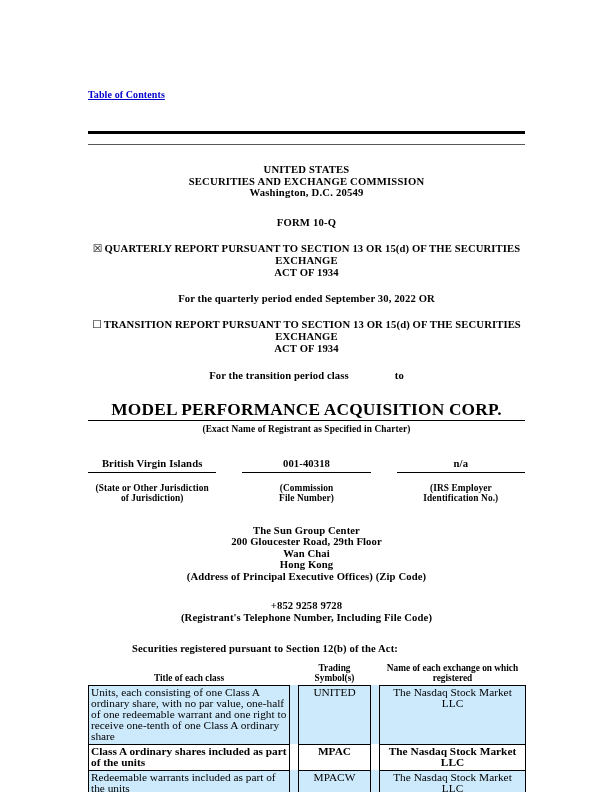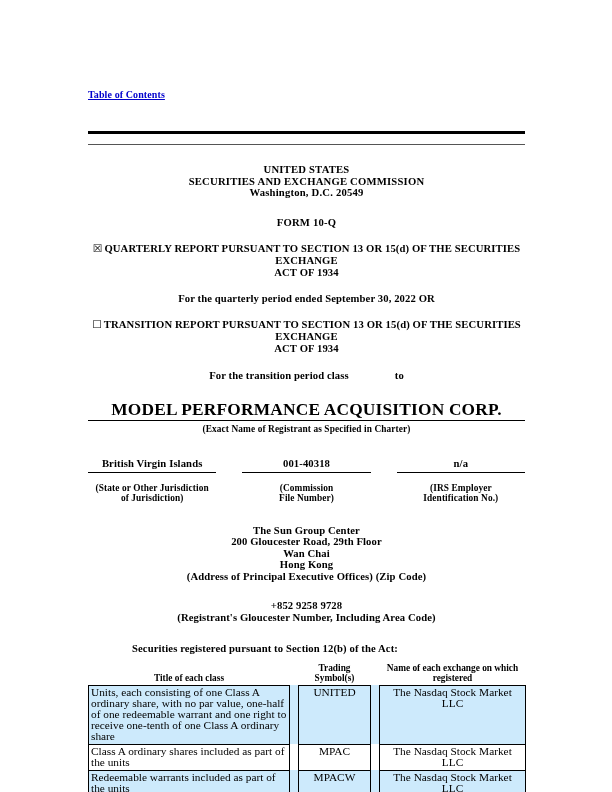--- a/index.html
+++ b/index.html
@@ -230,21 +230,21 @@
 
   .col-title  { width: 201px; }
   .col-gut    { width: 9px; }
   .col-symbol { width: 72px; }
   .col-exch   { width: 146px; }
 
   .cell-left   { text-align: left; }
   .cell-center { text-align: center; }
 
   tr.hl td { background: #cdeafc; }
-  tr.plain td { background: #ffffff; font-weight: normal; margin-top: 8px; }
+  tr.plain td { background: #ffffff; font-weight: bold; margin-top: 8px; }
 </style>
 </head>
 <body>
 
 <div class="page">
 
   <a class="toc-link" href="#">Table of Contents</a>
 
   <div class="content">
 
@@ -323,21 +323,21 @@
     <div class="address">
       <div>The Sun Group Center</div>
       <div>200 Gloucester Road, 29th Floor</div>
       <div>Wan Chai</div>
       <div>Hong Kong</div>
     </div>
     <div class="addr-caption">(Address of Principal Executive Offices) (Zip Code)</div>
 
     <div class="phone">
       <div>+852 9258 9728</div>
-      <div>(Registrant's Gloucester Number, Including Area Code)</div>
+      <div>(Registrant's Telephone Number, Including File Code)</div>
     </div>
 
     <div class="sec-reg">Securities registered pursuant to Section 12(b) of the Act:</div>
 
     <table class="sec-table">
       <colgroup>
         <col class="col-title">
           <col class="col-gut">
         <col class="col-symbol">
           <col class="col-gut">

